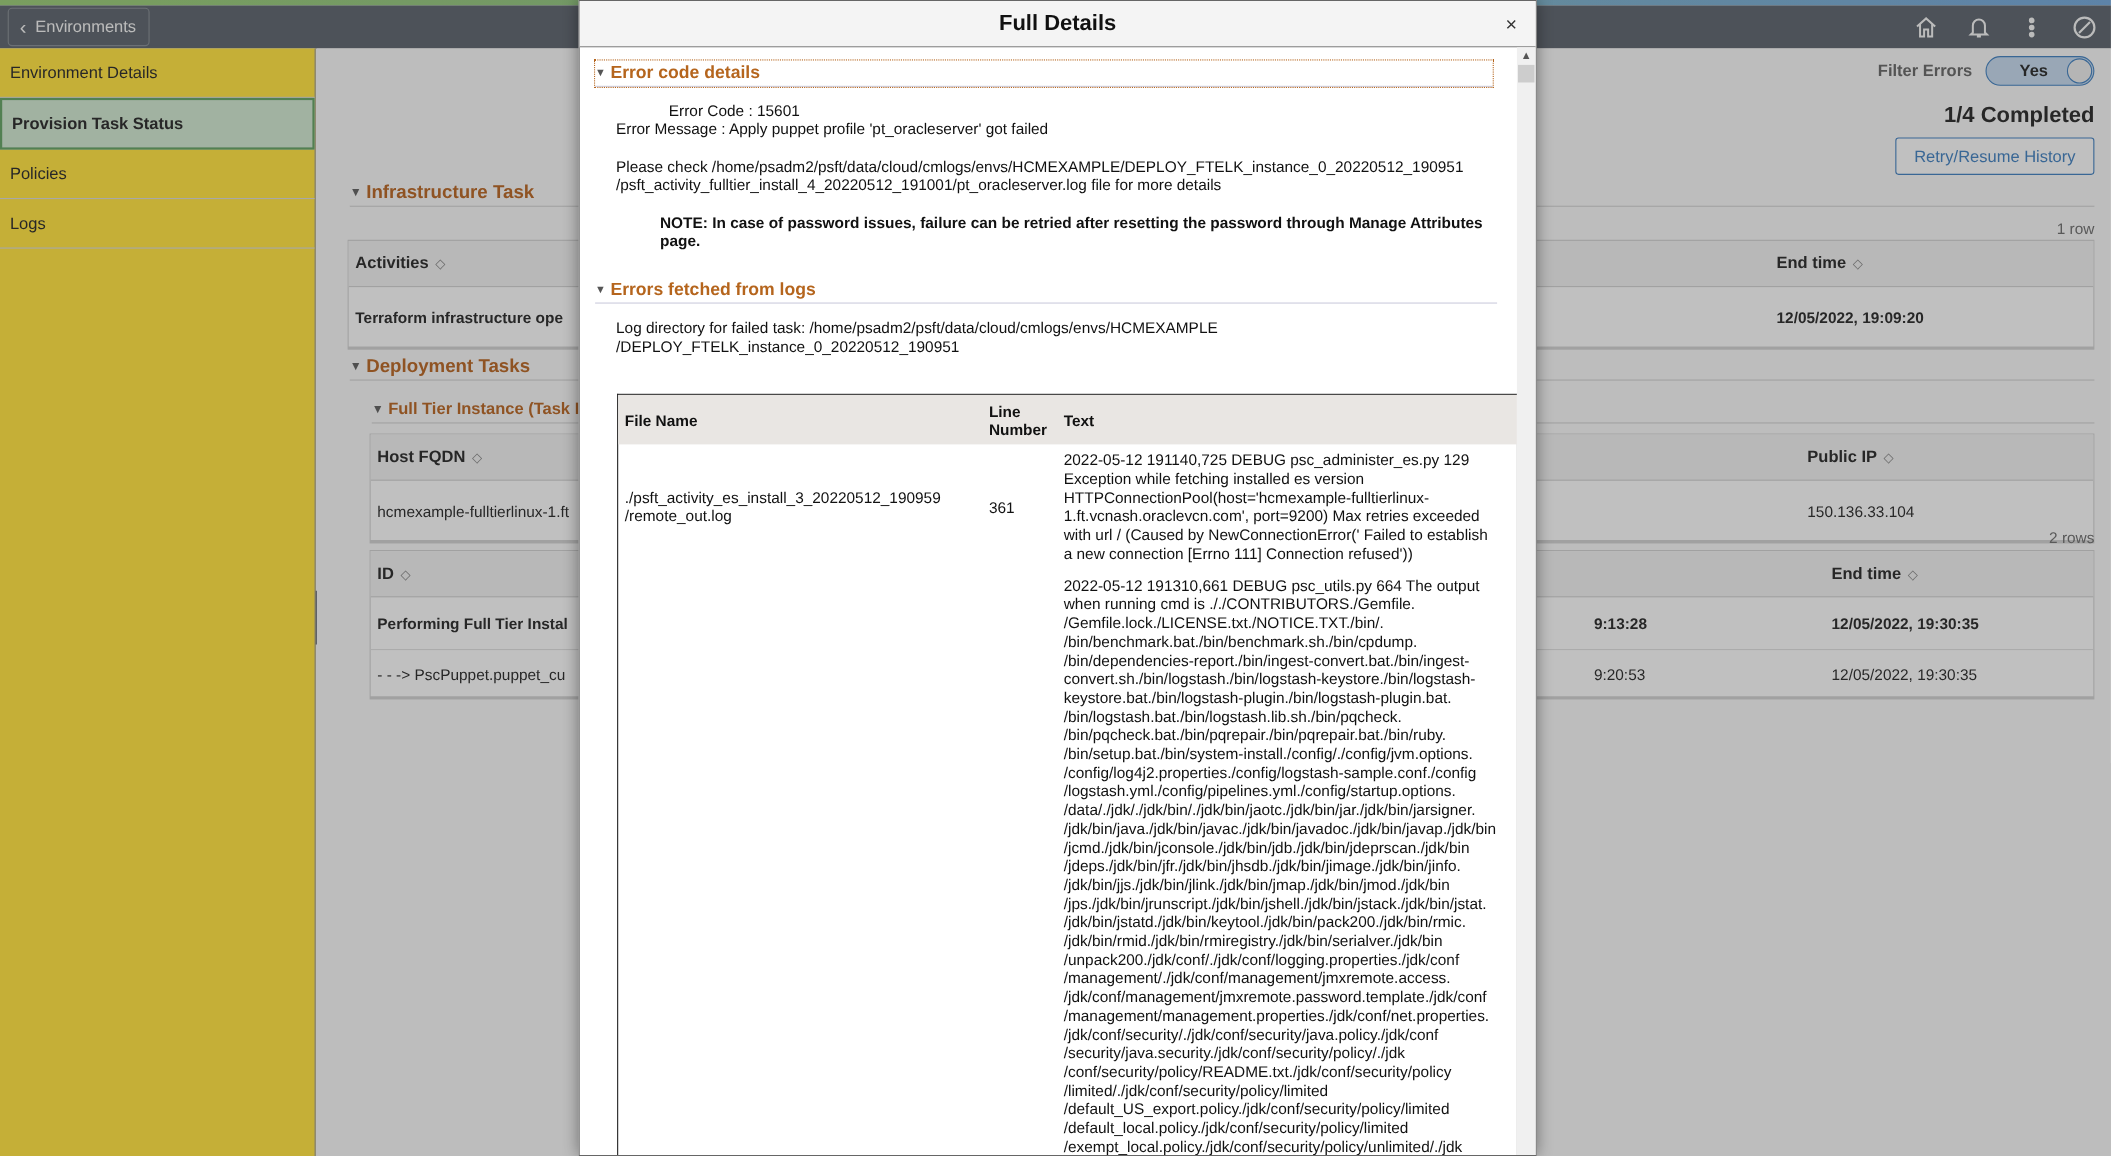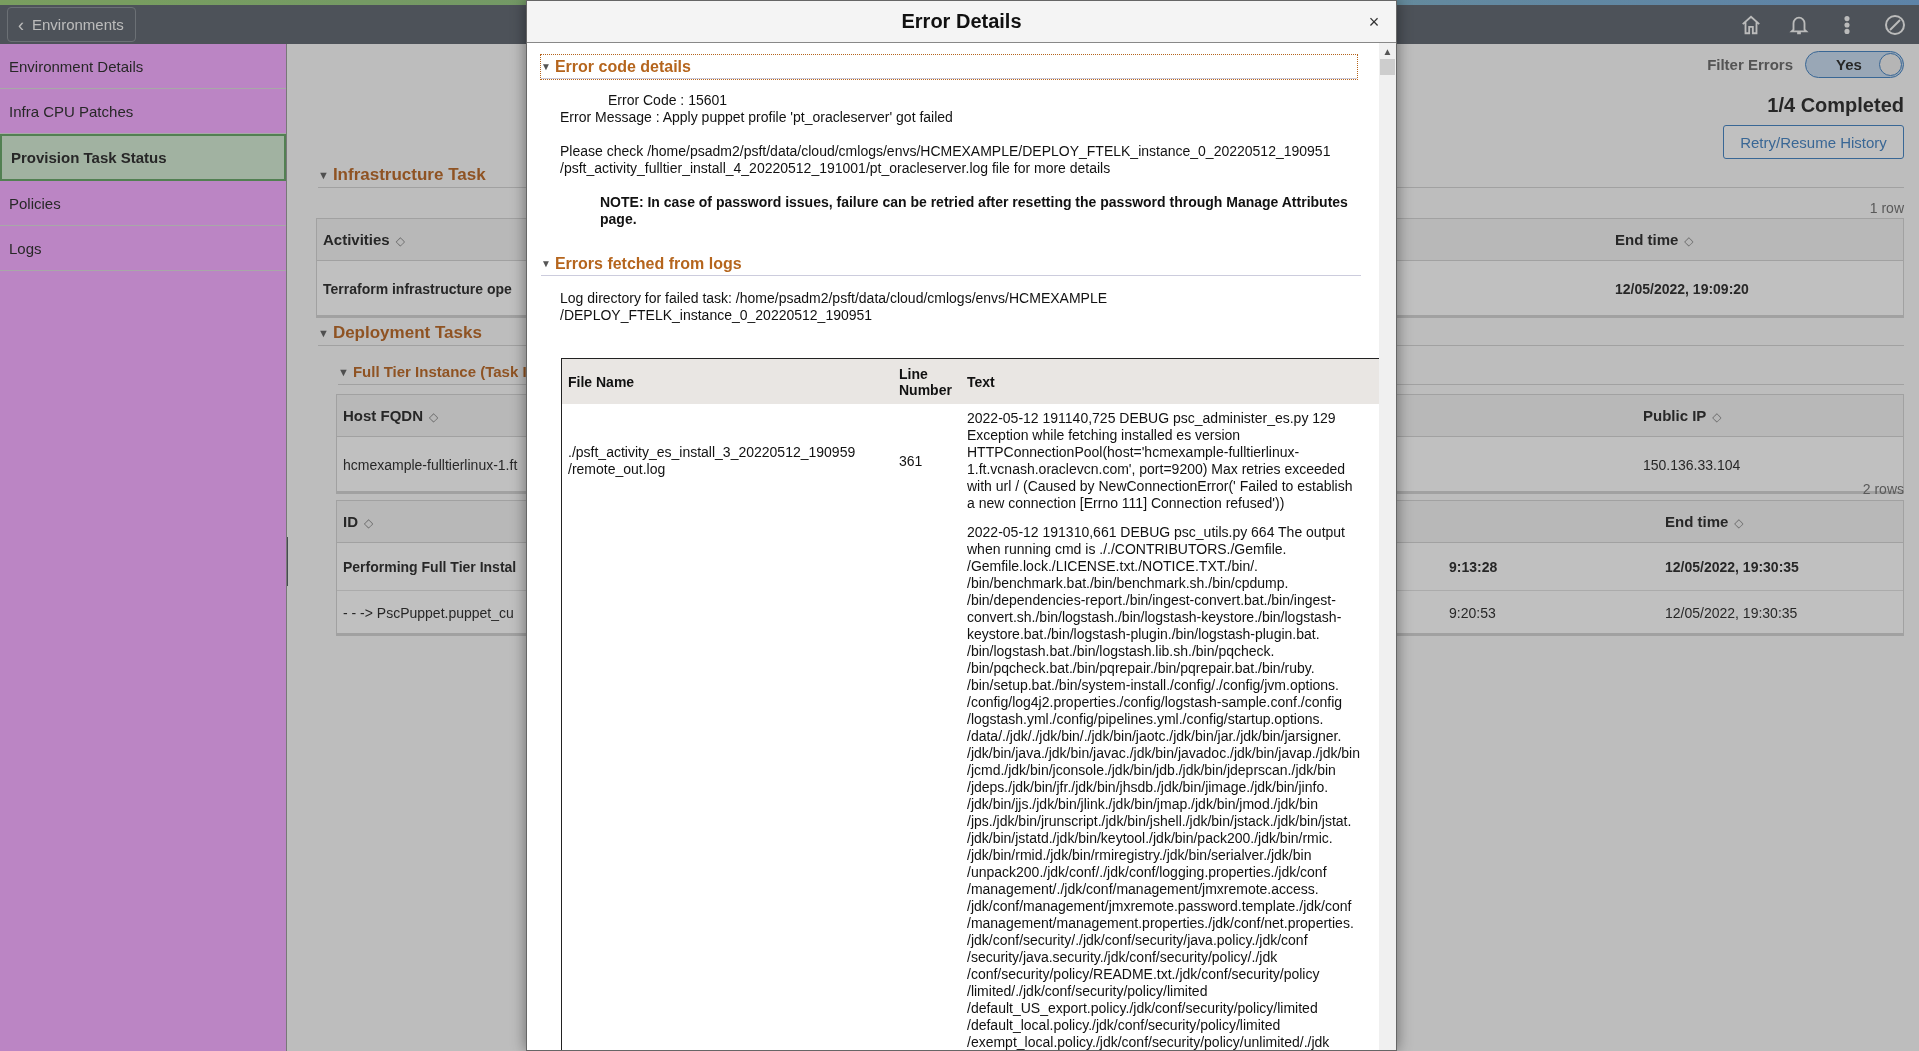--- a/index.html
+++ b/index.html
@@ -13,21 +13,21 @@
   
   .topbar { position: absolute; top: 5px; left: 0; width: 1919px; height: 39px; background: #636a72; }
   .back-btn { position: absolute; left: 7px; top: 2px; height: 35px; width: 129px; border: 1px solid #8a9096;
     border-radius: 4px; color: #f0f0f0; font-size: 15px; display: flex; align-items: center; padding-left: 10px; gap: 8px; }
   .back-btn .chev { font-size: 18px; line-height: 1; }
   .topbar-icons { position: absolute; right: 0; top: 0; height: 39px; display: flex; align-items: center; }
   .tb-icon { width: 48px; height: 39px; display: flex; align-items: center; justify-content: center; }
   .tb-icon svg { stroke: #f0f0f0; fill: none; stroke-width: 2; }
 
   
-  .sidebar { position: absolute; top: 44px; left: 0; width: 287px; height: 1007px; background: #f0abfc; border-right: 1px solid #9a9a9a; }
+  .sidebar { position: absolute; top: 44px; left: 0; width: 287px; height: 1007px; background: #fde047; border-right: 1px solid #9a9a9a; }
   .side-item { height: 45px; border-bottom: 1px solid #d8d8d8; display: flex; align-items: center; padding-left: 9px; font-size: 15px; color: #333; }
   .side-item.active { background: #cfe4cf; border: 2px solid #6aa46a; font-weight: bold; padding-left: 9px; height: 47px; }
   .side-handle { position: absolute; left: 287px; top: 537px; width: 22px; height: 49px; background: #5a6068; border-radius: 0 14px 14px 0;
     color: #eee; font-size: 14px; display: flex; align-items: center; justify-content: center; }
 
   
   .main { position: absolute; top: 44px; left: 288px; width: 1631px; height: 1007px; background: #f2f2f2; }
   .filter-row { position: absolute; right: 15px; top: 7px; display: flex; align-items: center; gap: 12px; }
   .filter-label { font-size: 15px; color: #6c6c6c; font-weight: bold; }
   .toggle { width: 99px; height: 27px; border: 1px solid #4a84bf; border-radius: 14px; background: #c4d7ea; position: relative; display:flex; align-items:center; }
@@ -112,23 +112,20 @@
           <path d="M7 17 L17 7"></path>
         </svg>
     </div>
   </div>
 </div>
 
 <div class="sidebar">
   <div class="side-item">
       <span>Environment Details</span>
     </div>
-  <div class="side-item">
-      <span>Infra CPU Patches</span>
-    </div>
   <div class="side-item active">
       <span>Provision Task Status</span>
     </div>
   <div class="side-item">
       <span>Policies</span>
     </div>
   <div class="side-item">
       <span>Logs</span>
     </div>
 </div>
@@ -198,21 +195,21 @@
       <span class="cell" style="left:1112px;">9:20:53</span>
       <span class="cell" style="left:1328px;">12/05/2022, 19:30:35</span>
     </div>
   </div>
 </div>
 
 <div class="overlay"></div>
 
 <div class="modal">
   <div class="modal-header">
-    <span class="modal-title">Error Details</span>
+    <span class="modal-title">Full Details</span>
     <span class="modal-close">×</span>
   </div>
 
   <div class="modal-body">
     <div class="m-section focused" style="top:12px;">
       <span class="tri">▼</span>
       <span>Error code details</span>
     </div>
     <div class="m-text" style="top:49px;margin-left:48px;">Error Code : 15601</div>
     <div class="m-text" style="top:66px;">Error Message : Apply puppet profile 'pt_oracleserver' got failed</div>

